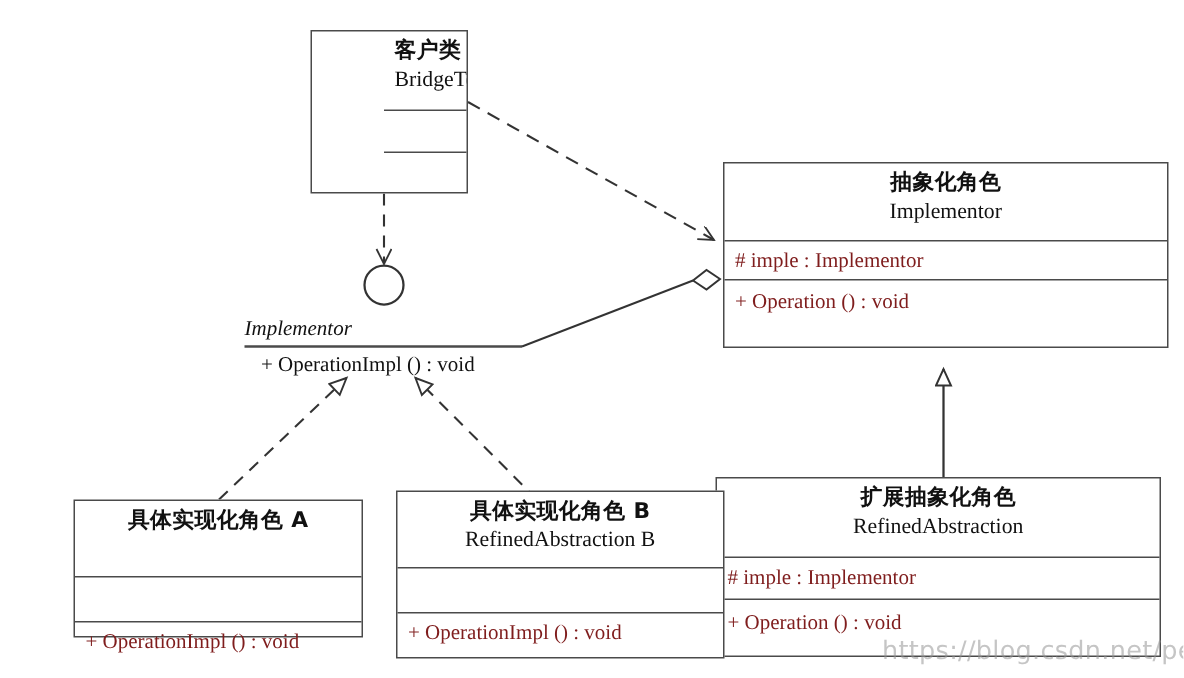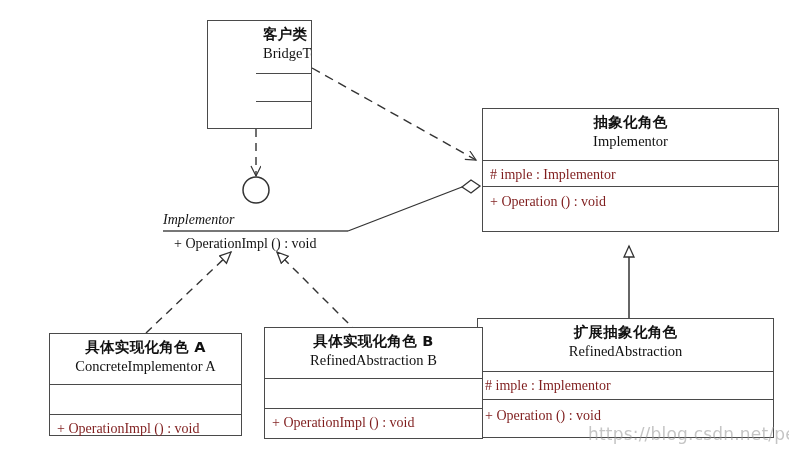--- a/index.html
+++ b/index.html
@@ -176,24 +176,23 @@
       <div class="en-name">RefinedAbstraction</div>
     </div>
     <div class="uml-compartment" style="height:28px;">
       <div class="member"># imple : Implementor</div>
     </div>
     <div class="uml-compartment last" style="height:49px; padding-top:6px;">
       <div class="member">+ Operation () : void</div>
     </div>
   </div>
 
-  <div class="uml-box" style="left:49px; top:333px; width:193px; height:103px;">
+  <div class="uml-box" style="left:49px; top:333px; width:193px; height:92px;">
     <div class="uml-compartment uml-header" style="height:51px;">
       <div class="cn-name">具体实现化角色 A</div>
-      <div class="en-name">ConcreteImplementor A</div>
     </div>
     <div class="uml-compartment" style="height:30px;">
       <div class="member"></div>
     </div>
     <div class="uml-compartment last" style="height:29px; padding-top:4px;">
       <div class="member">+ OperationImpl () : void</div>
     </div>
   </div>
 
   <div class="uml-box" style="left:264px; top:327px; width:219px; height:112px;">

